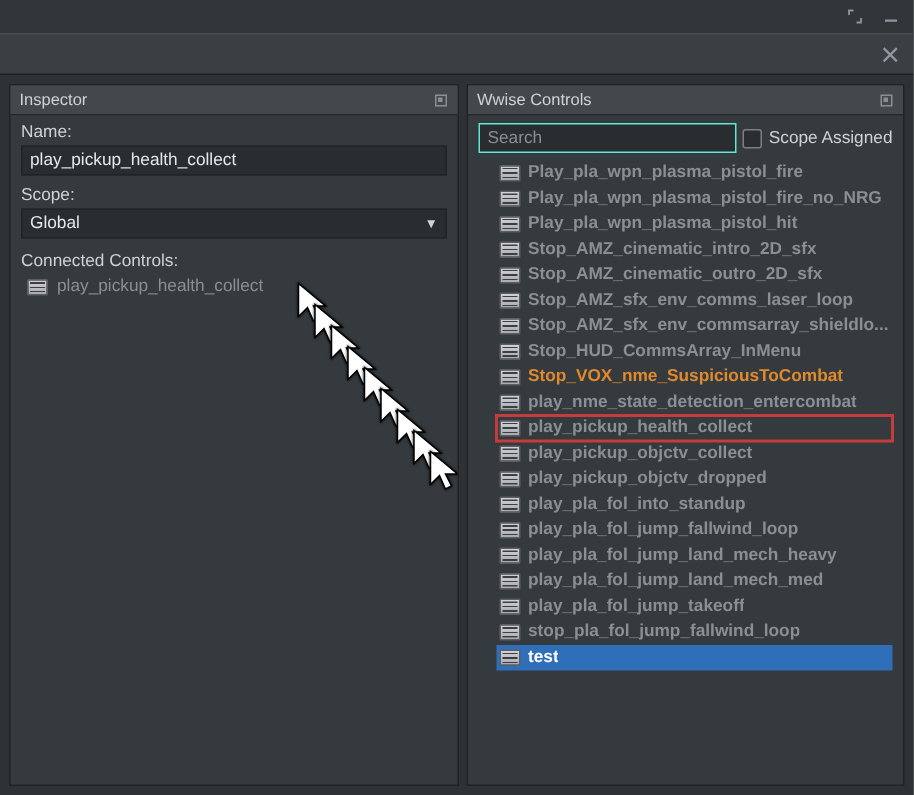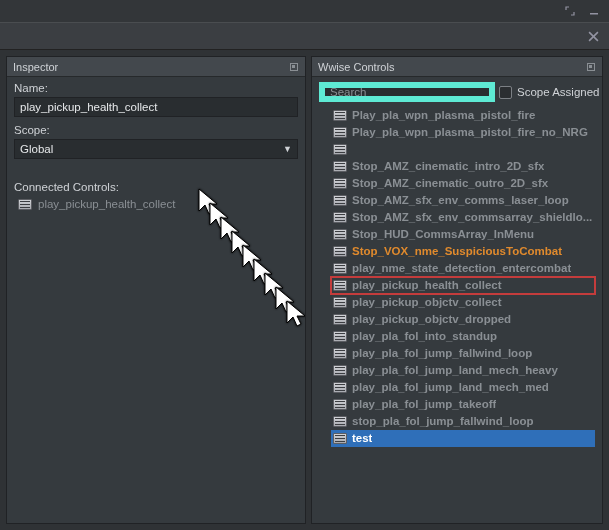--- a/index.html
+++ b/index.html
@@ -14,27 +14,27 @@
   .panels { flex: 1; display: flex; gap: 5px; padding: 6px; background: #2f3235; }
   .panel { background: #353a3e; border: 1px solid #202225; display: flex; flex-direction: column; min-width: 0; }
   .panel.left { width: 300px; }
   .panel.right { flex: 1; }
   .panel-head { height: 20px; background: #43484d; border-bottom: 1px solid #26292b; display: flex; align-items: center; padding: 0 6px; color: #cfd2d6; font-size: 11px; justify-content: space-between; }
   .panel-head .pop svg { display:block; }
   .panel-body { padding: 5px 7px; flex: 1; color: #cfd2d6; font-size: 11.5px; position: relative; overflow: hidden; }
 
   .field-label { color: #cfd2d6; font-size: 11.5px; margin-bottom: 3px; }
   .text-input { width: 100%; height: 20px; background: #292d30; border: 1px solid #202225; color: #e6e8ea; padding: 0 5px; font-size: 11.5px; margin-bottom: 7px; }
-  .dropdown { width: 100%; height: 20px; background: #292d30; border: 1px solid #202225; color: #e6e8ea; padding: 0 5px; font-size: 11.5px; margin-bottom: 22px; display: flex; align-items: center; justify-content: space-between; cursor: default; }
+  .dropdown { width: 100%; height: 20px; background: #292d30; border: 1px solid #202225; color: #e6e8ea; padding: 0 5px; font-size: 11.5px; margin-bottom: 9px; display: flex; align-items: center; justify-content: space-between; cursor: default; }
   .dropdown .arrow { font-size: 9px; color: #cfd2d6; }
   .connected-list { margin-top: 2px; }
   .connected-item { display: flex; align-items: center; gap: 6px; padding: 2px 0 2px 4px; color: #8a8f94; font-size: 11.5px; }
 
   .search-row { display: flex; gap: 4px; align-items: center; margin-bottom: 5px; }
-  .search-input { flex: 1; height: 20px; background: #292d30; border: 6px solid #5eead4; color: #e6e8ea; padding: 0 5px; font-size: 11.5px; }
+  .search-input { flex: 1; height: 20px; background: #292d30; border: 1px solid #5eead4; color: #e6e8ea; padding: 0 5px; font-size: 11.5px; }
   .search-input::placeholder { color: #8a8f94; }
   .hide-assigned { display: flex; align-items: center; gap: 5px; color: #cfd2d6; font-size: 11.5px; white-space: nowrap; }
   .checkbox { width: 13px; height: 13px; border: 1px solid #7c8085; border-radius: 2px; background: #2b2e31; }
 
   .tree { font-size: 11.5px; line-height: 17px; padding-left: 12px; }
   .tree-item { display: flex; align-items: center; gap: 5px; padding: 0 2px; height: 17px; color: #cfd2d6; white-space: nowrap; overflow: hidden; text-overflow: ellipsis; cursor: default; font-weight: bold; }
   .tree-item.dim { color: #8a8f94; }
   .tree-item.orange { color: #e08a2d; }
   .tree-item.sel-red { outline: 2px solid #c43c3c; outline-offset: -1px; }
   .tree-item.sel-blue { background: #2f6fb9; color: #fff; }
@@ -164,20 +164,21 @@
             <div class="tree-item dim">
               <span class="wwise-icon"></span>
               <span class="lbl">Play_pla_wpn_plasma_pistol_fire</span>
             </div>
             <div class="tree-item dim">
               <span class="wwise-icon"></span>
               <span class="lbl">Play_pla_wpn_plasma_pistol_fire_no_NRG</span>
             </div>
             <div class="tree-item dim">
               <span class="wwise-icon"></span>
+              <span class="lbl">Play_pla_wpn_plasma_pistol_hit</span>
             </div>
             <div class="tree-item dim">
               <span class="wwise-icon"></span>
               <span class="lbl">Stop_AMZ_cinematic_intro_2D_sfx</span>
             </div>
             <div class="tree-item dim">
               <span class="wwise-icon"></span>
               <span class="lbl">Stop_AMZ_cinematic_outro_2D_sfx</span>
             </div>
             <div class="tree-item dim">

